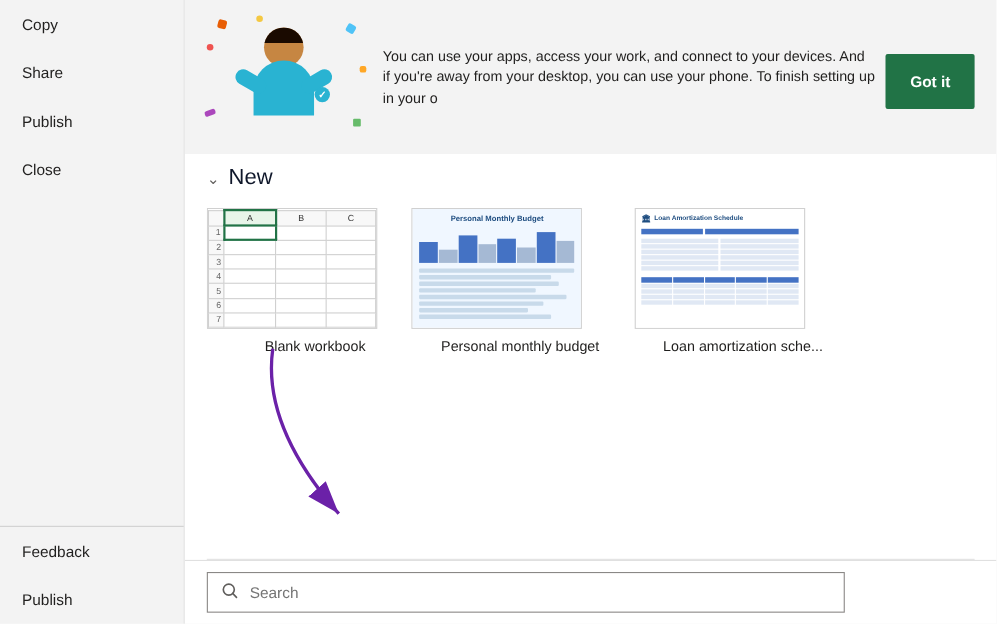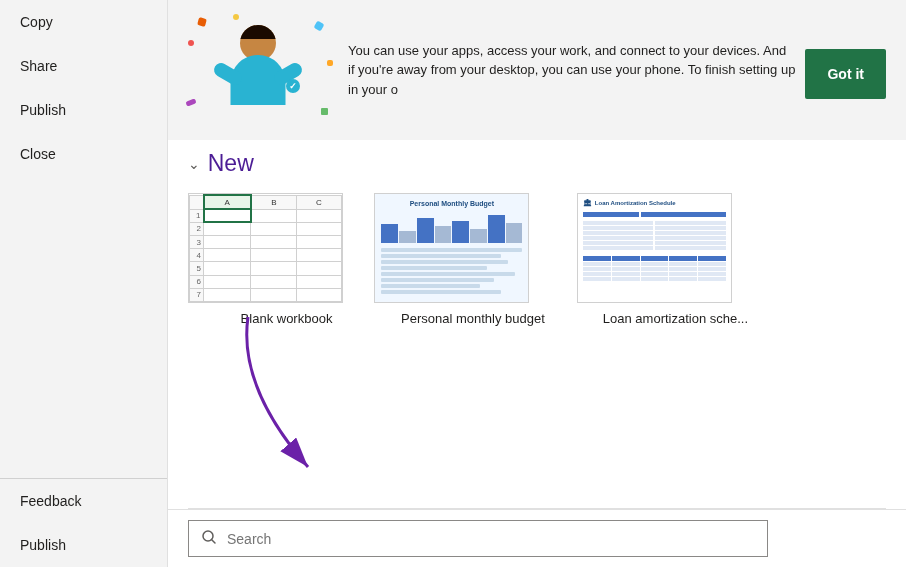--- a/index.html
+++ b/index.html
@@ -167,23 +167,23 @@
       gap: 8px;
       margin-bottom: 16px;
     }
 
     .new-header-chevron {
       color: #605e5c;
       font-size: 14px;
     }
 
     .new-header-title {
-      font-size: 23px;
+      font-size: 20px;
       font-weight: 300;
-      color: #4c1d95;
+      color: #0f172a;
     }
 
     .templates-row {
       display: flex;
       gap: 16px;
       overflow: hidden;
     }
 
     .template-item {
       display: flex;

